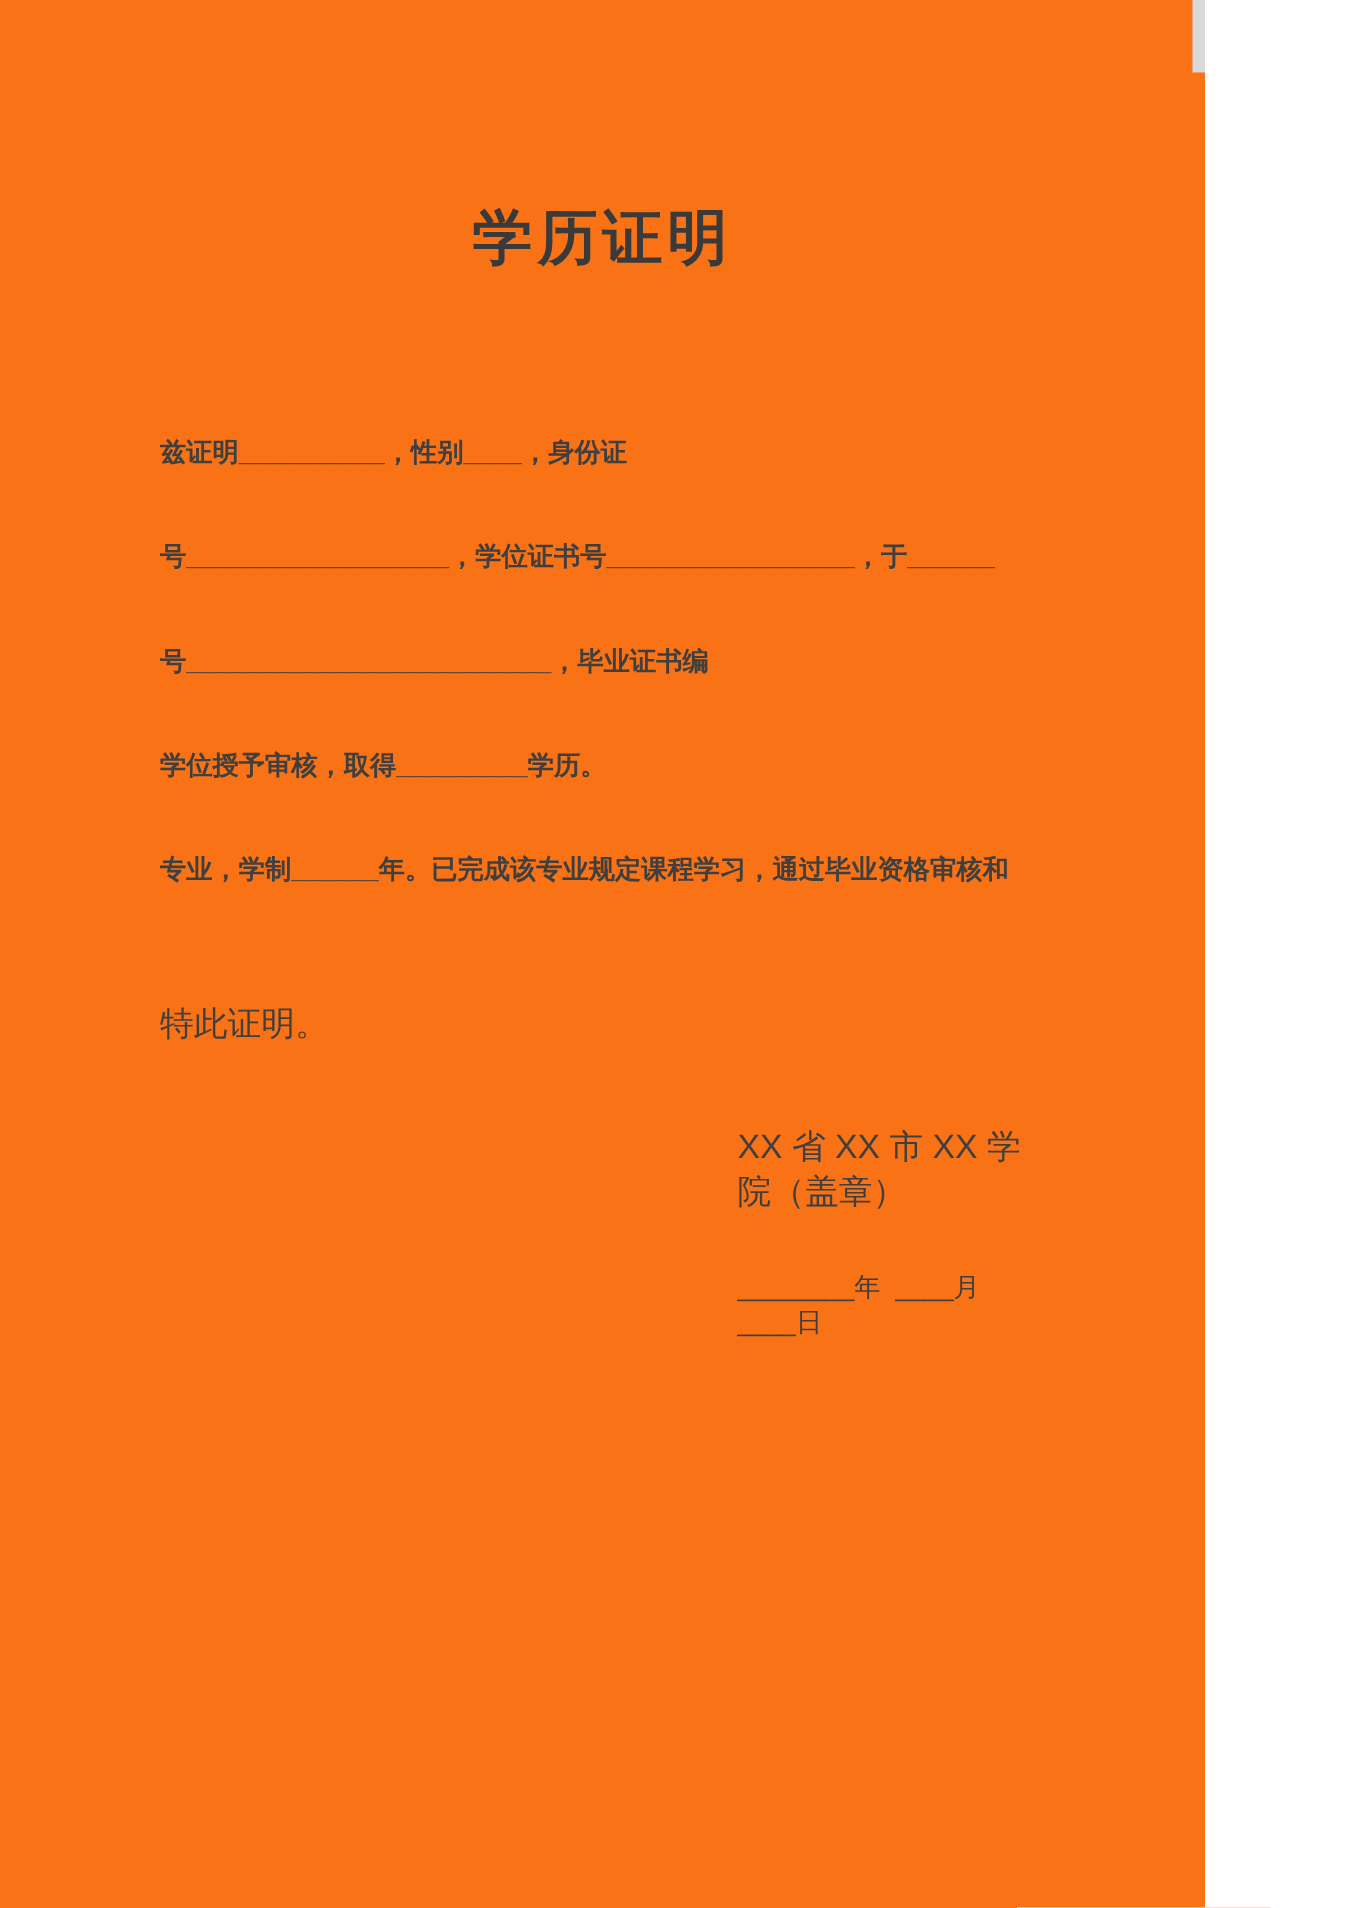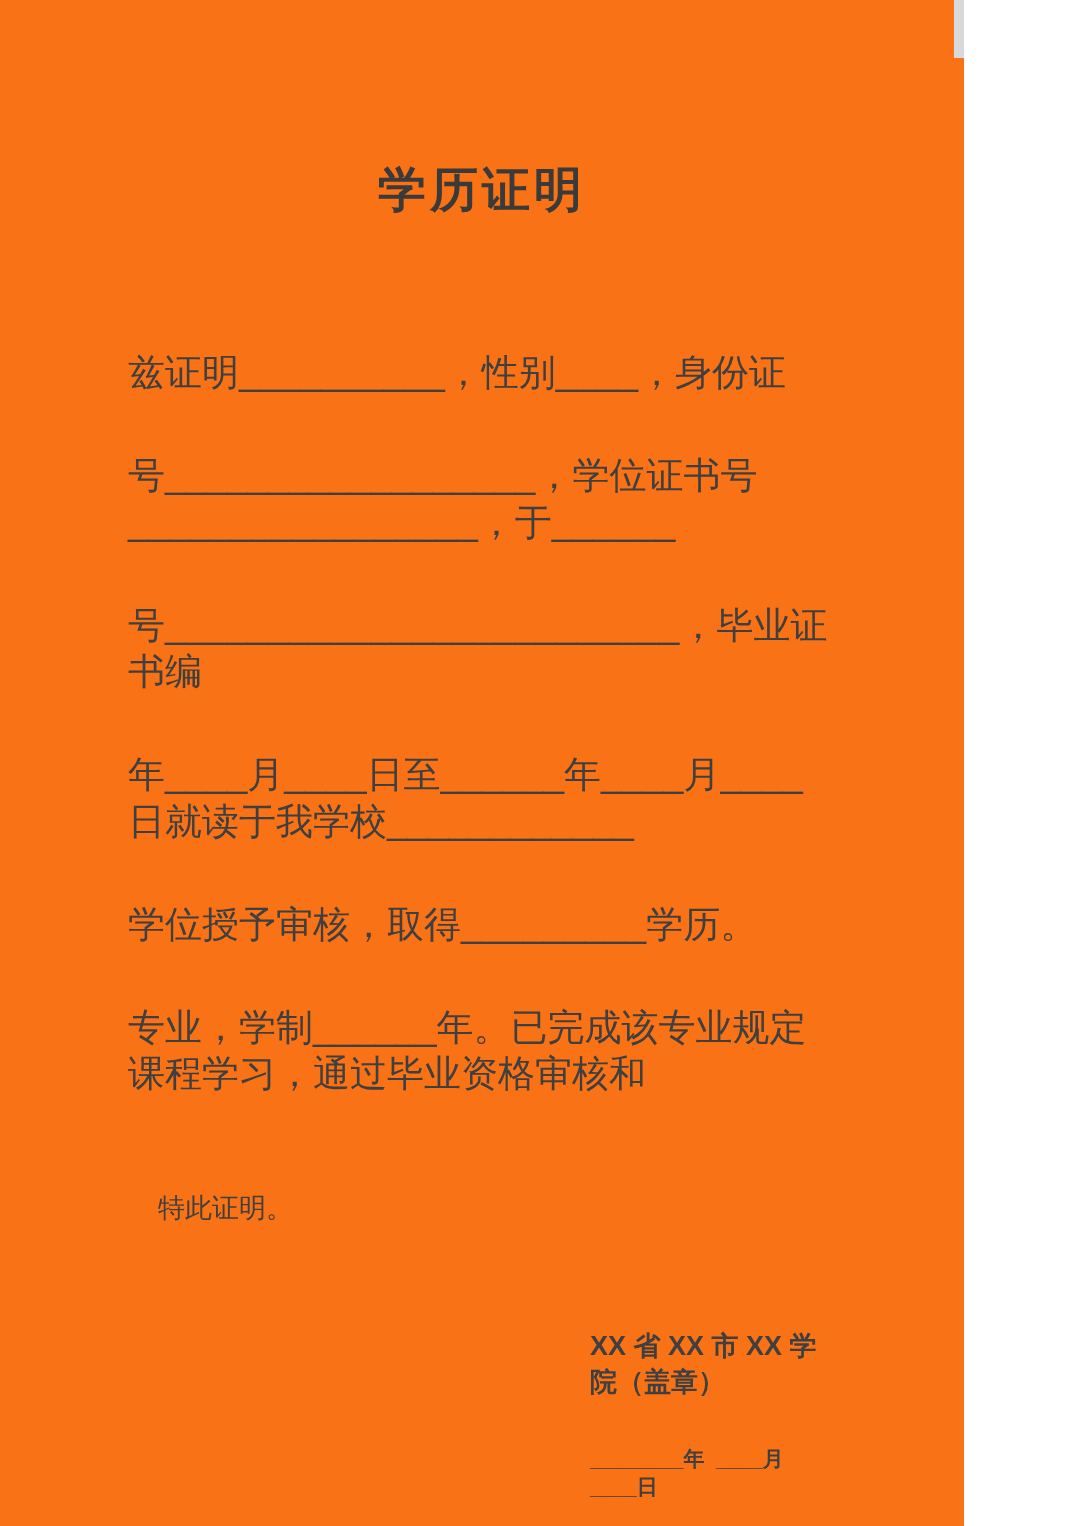--- a/index.html
+++ b/index.html
@@ -30,38 +30,37 @@
     font-weight: 600;
     color: #3a3a3a;
     letter-spacing: 4px;
   }
   .doc-body {
     padding: 0 128px 0 128px;
     margin-top: 128px;
     color: #3f3f3f;
   }
   .cert-line {
-    font-size: 37px;
+    font-size: 21px;
     line-height: 1.25;
     margin-bottom: 57px;
     white-space: pre-wrap;
     color: #3f3f3f;
+    font-weight: bold;
   }
   .closing {
     font-size: 27px;
     color: #3f3f3f;
     margin-top: 92px;
     white-space: pre-wrap;
-    margin-left: 30px;
   }
   .sign-block {
-    margin-top: 102px;
+    margin-top: 62px;
     margin-left: 462px;
     color: #3f3f3f;
-    font-weight: bold;
   }
   .issuer-line {
     font-size: 27px;
     white-space: pre-wrap;
     color: #3f3f3f;
   }
   .date-line {
     font-size: 21px;
     margin-top: 45px;
     white-space: pre-wrap;
@@ -74,21 +73,20 @@
 <div class="page">
 
   <div class="edge-mark"></div>
 
   <h1 class="doc-title">学历证明</h1>
 
   <div class="doc-body">
     <p class="cert-line">兹证明__________，性别____，身份证</p>
     <p class="cert-line">号__________________，学位证书号_________________，于______</p>
     <p class="cert-line">号_________________________，毕业证书编</p>
-    <p class="cert-line">年____月____日至______年____月____日就读于我学校____________</p>
     <p class="cert-line">学位授予审核，取得_________学历。</p>
     <p class="cert-line">专业，学制______年。已完成该专业规定课程学习，通过毕业资格审核和</p>
 
     <p class="closing">特此证明。</p>
 
     <div class="sign-block">
       <p class="issuer-line">XX 省 XX 市 XX 学院（盖章）</p>
       <p class="date-line">________年  ____月  ____日</p>
     </div>
   </div>

